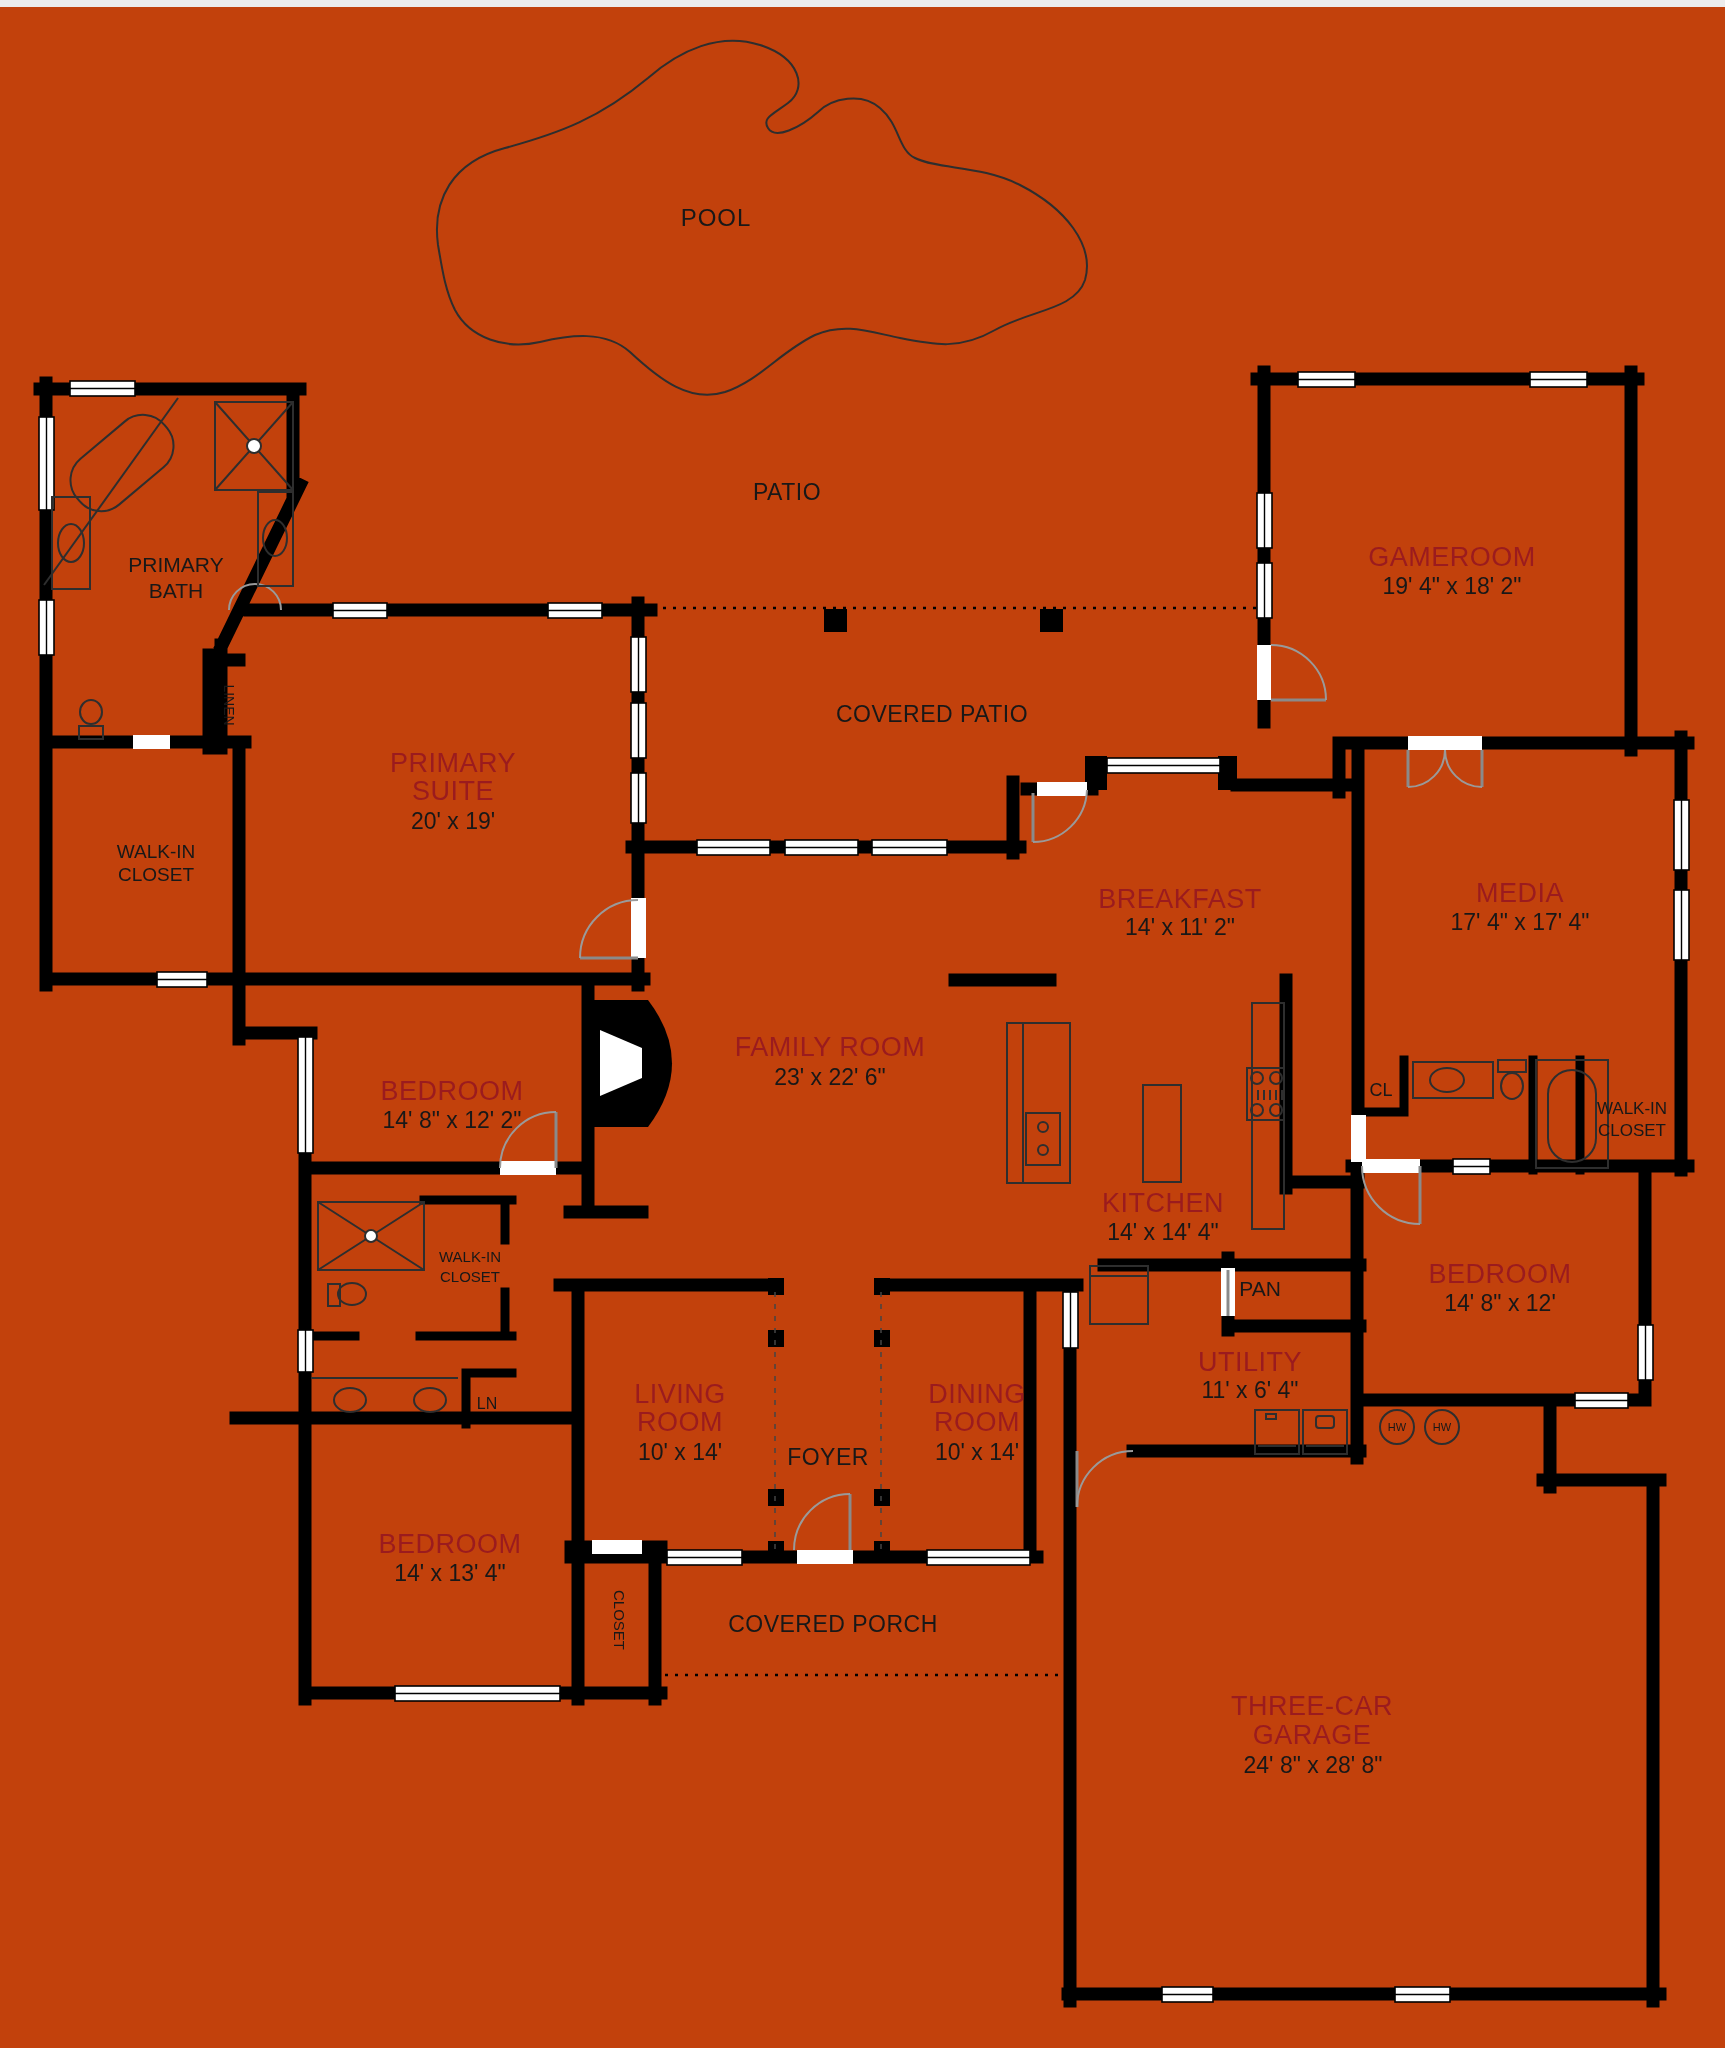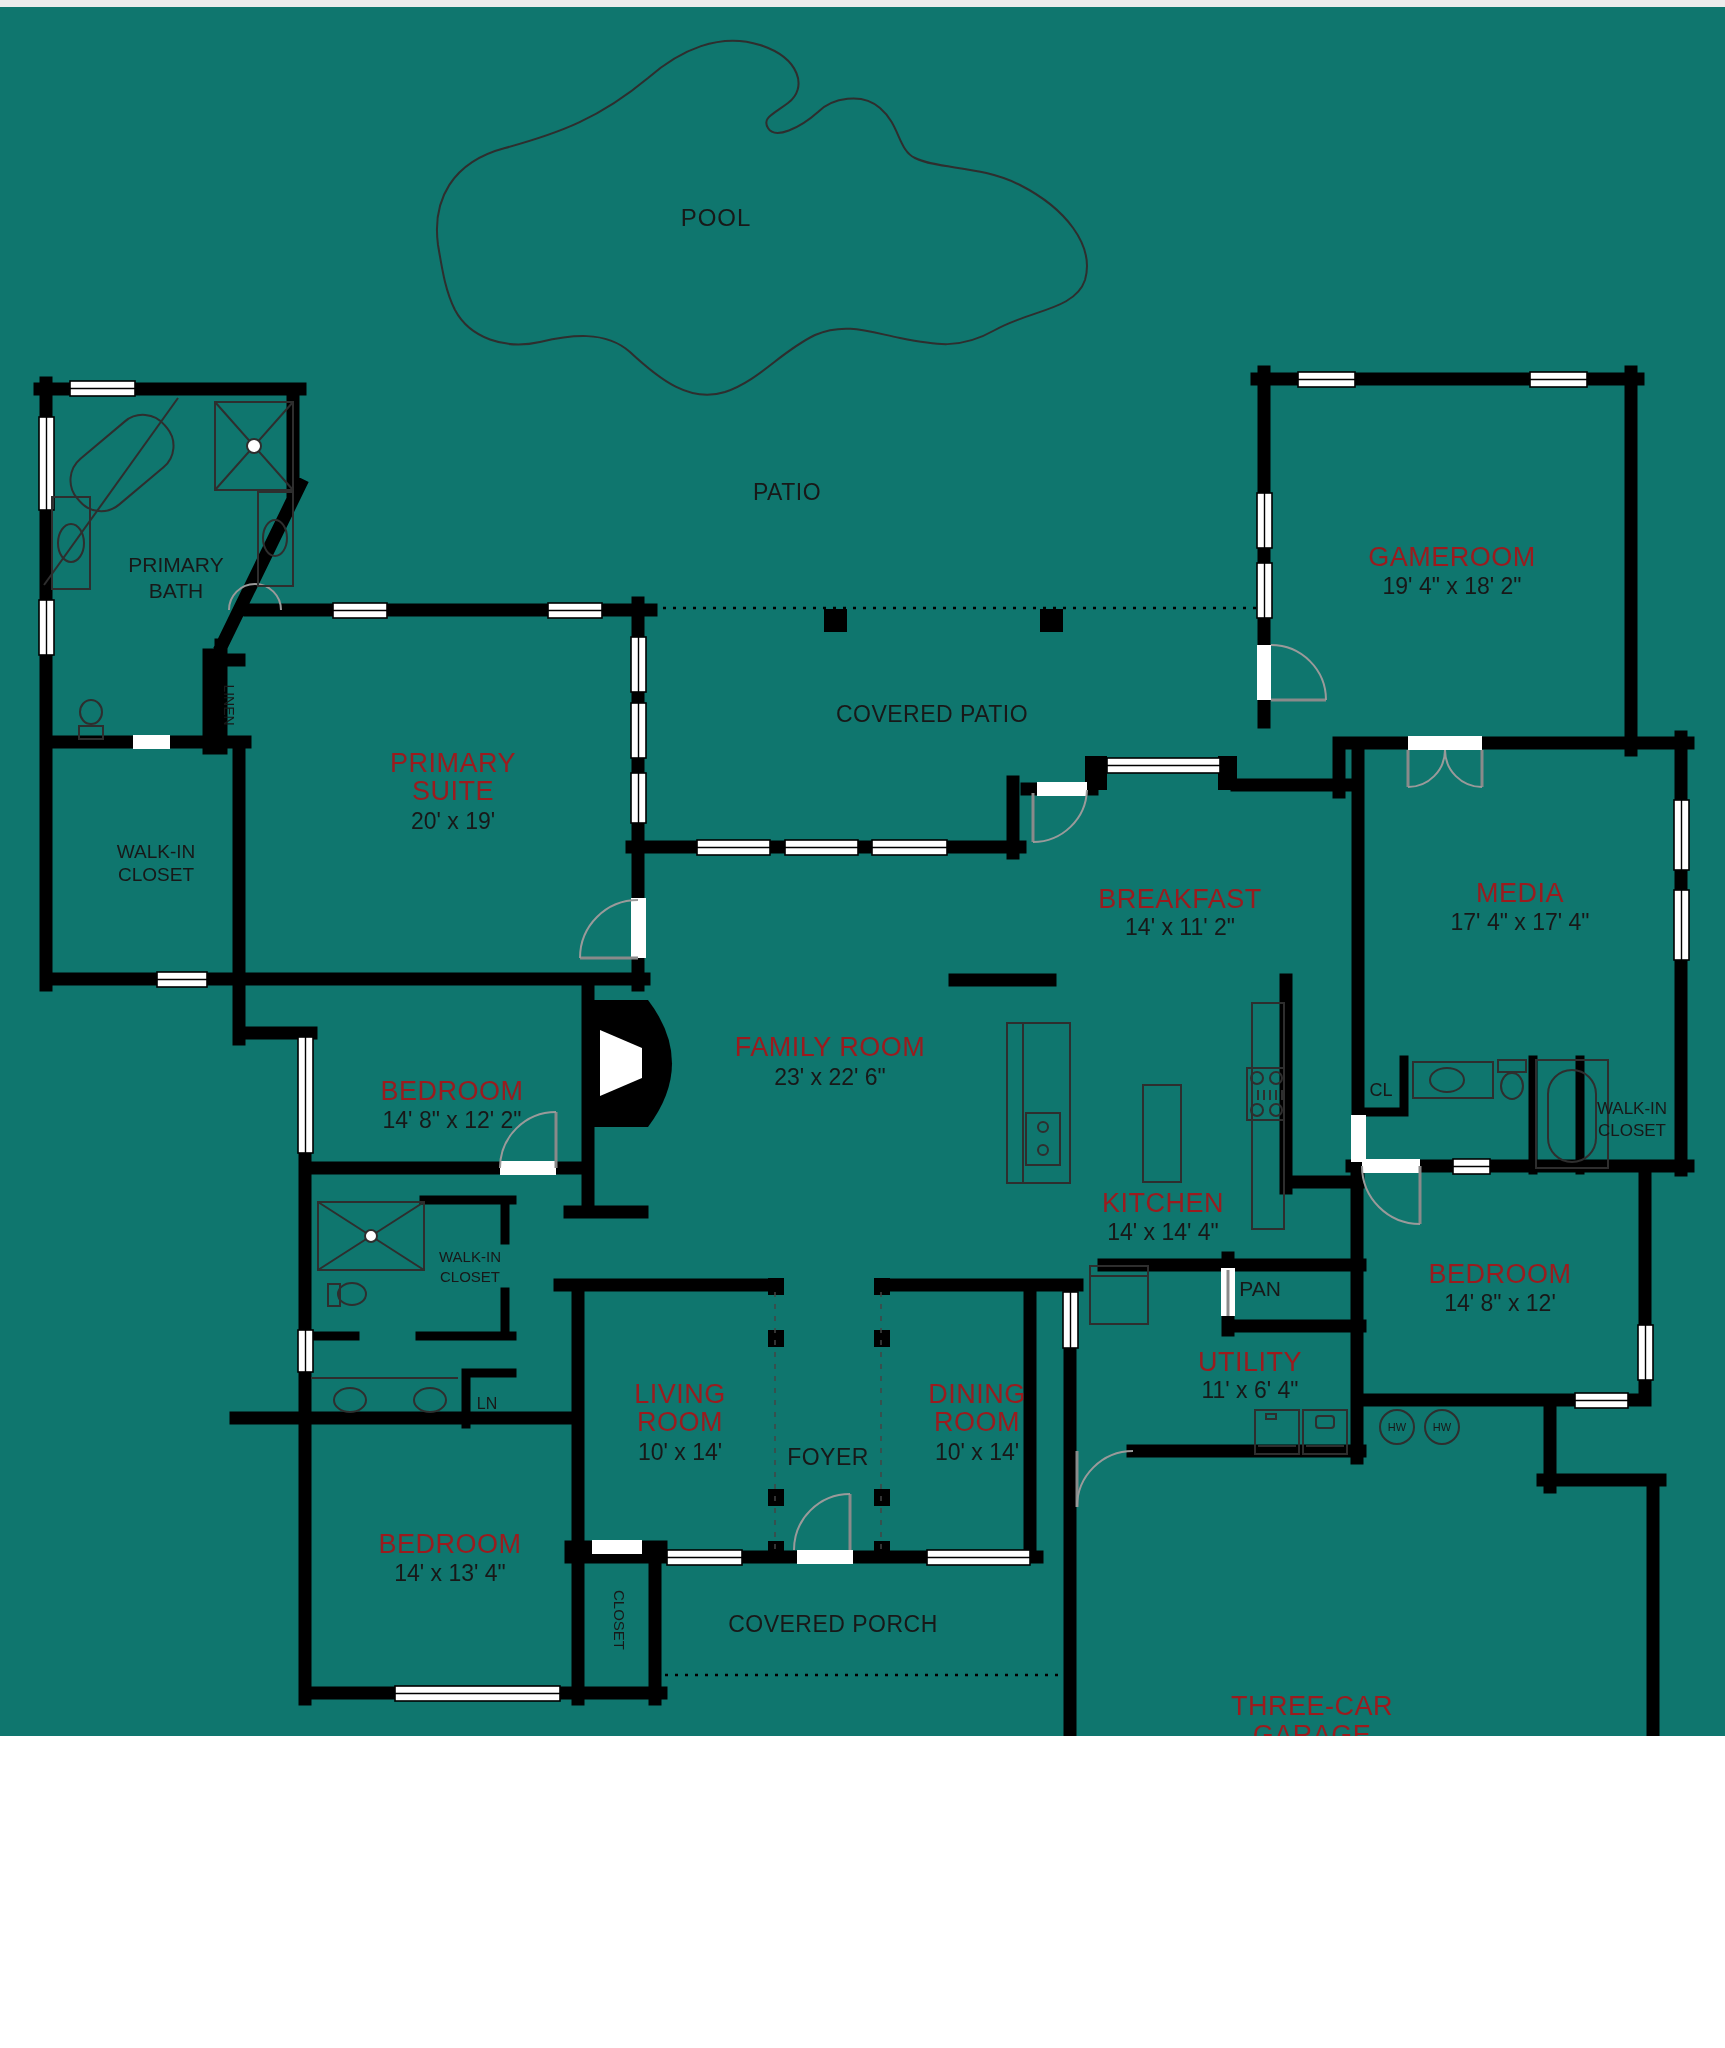--- a/index.html
+++ b/index.html
@@ -1,16 +1,16 @@
 <!DOCTYPE html>
 <html><head>
 <meta charset="utf-8">
 <style>
   html,body{margin:0;padding:0;background:#fff;}
-  .wrap{position:relative;width:1725px;height:1736px;background:#0f766e;overflow:hidden;}
+  .wrap{position:relative;width:1725px;height:2048px;background:#c2410c;overflow:hidden;}
   .topstrip{position:absolute;top:0;left:0;width:1725px;height:7px;background:#ececec;}
   svg{display:block;position:absolute;top:0;left:0;}
   text{font-family:"Liberation Sans","DejaVu Sans",sans-serif;}
   .room{fill:#9b1b1e;font-size:27px;letter-spacing:.5px;text-anchor:middle;}
   .dim{fill:#181818;font-size:23px;text-anchor:middle;}
   .b24{fill:#181818;font-size:24px;letter-spacing:1px;text-anchor:middle;}
   .b23{fill:#181818;font-size:23px;letter-spacing:.5px;text-anchor:middle;}
   .b21{fill:#181818;font-size:21px;text-anchor:middle;}
   .b19{fill:#181818;font-size:19px;text-anchor:middle;}
   .b18{fill:#181818;font-size:18px;text-anchor:middle;}

